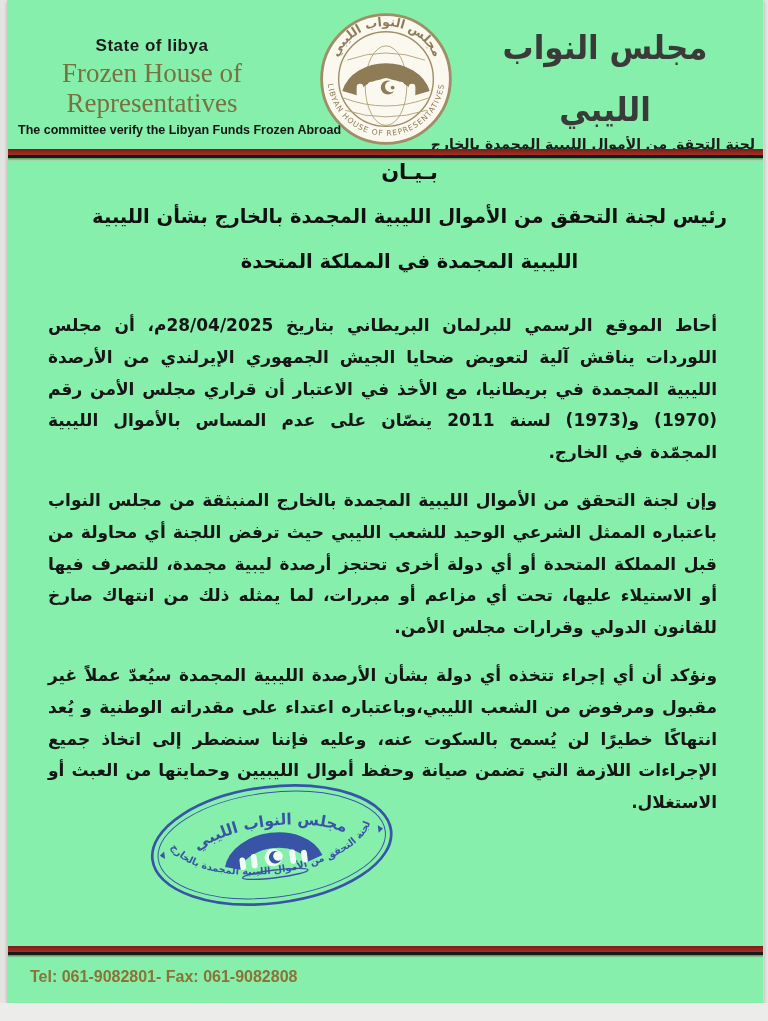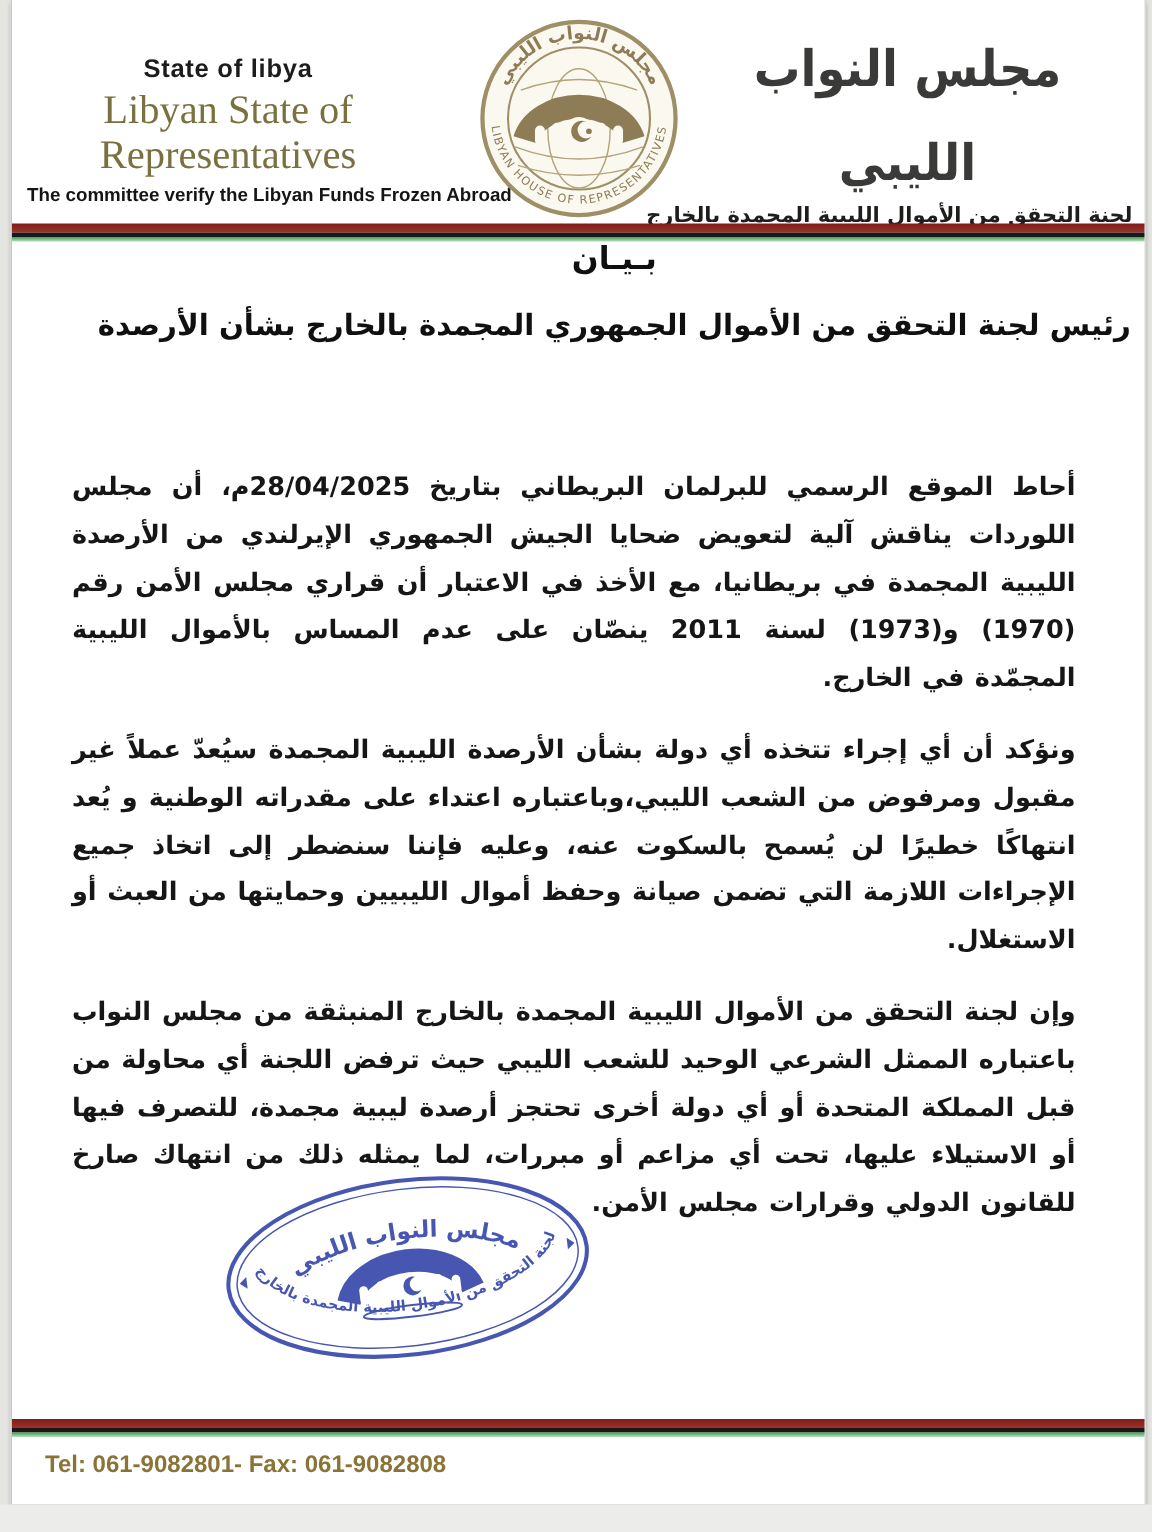--- a/index.html
+++ b/index.html
@@ -1,19 +1,19 @@
 <!DOCTYPE html>
 <html lang="ar"><head>
 <meta charset="utf-8">
 <style>
   html,body{margin:0;padding:0;width:768px;height:1021px;overflow:hidden;
     font-family:"DejaVu Sans",sans-serif;background:#e9e9e6;}
   .scan{position:relative;width:768px;height:1021px;background:#e4e4e1;}
   .page{position:absolute;left:7px;top:0;width:755px;height:1003px;
-    background:#ffffff;border-left:1px solid #c9c9c6;border-right:1px solid #d8d8d5;
+    background:#86efac;border-left:1px solid #c9c9c6;border-right:1px solid #d8d8d5;
     box-shadow:0 2px 3px rgba(0,0,0,.25);}
   
   .hdr-left{position:absolute;left:10px;top:36px;width:268px;text-align:center;}
   .hdr-left .country{font-family:"Liberation Sans",sans-serif;font-weight:bold;
     font-size:17px;color:#1c1c1c;letter-spacing:.5px;}
   .hdr-left .org{font-family:"Liberation Serif","DejaVu Serif",serif;
     font-size:27px;line-height:30px;color:#7a7140;margin-top:2px;}
   .hdr-left .committee{font-family:"Liberation Sans",sans-serif;font-weight:bold;
     font-size:12.5px;color:#151515;margin-top:5px;white-space:nowrap;}
   .hdr-right{position:absolute;right:8px;top:20px;width:300px;text-align:center;direction:rtl;}
@@ -51,21 +51,21 @@
 </style>
 </head>
 <body>
 
 <div class="scan">
   <div class="page">
 
     <div class="hdr-left">
       <div class="country">State of libya</div>
       <div class="org">
-        <div>Libyan State of</div>
+        <div>Frozen House of</div>
         <div>Representatives</div>
       </div>
       <div class="committee">The committee verify the Libyan Funds Frozen Abroad</div>
     </div>
 
     <div class="logo">
       <svg width="162" height="142" viewBox="0 0 162 150">
         <circle cx="81" cy="75" r="68" fill="#fbf8f0" stroke="#9e8f66" stroke-width="3"></circle>
         <circle cx="81" cy="75" r="50" fill="none" stroke="#9e8f66" stroke-width="1.5"></circle>
         <defs>
@@ -106,27 +106,28 @@
     </div>
 
     <div class="stripe stripe-top">
       <div class="red"></div>
       <div class="blk"></div>
       <div class="grn"></div>
     </div>
 
     <div class="titles">
       <div class="stmt-label">بـيـان</div>
-      <div class="stmt-title first">رئيس لجنة التحقق من الأموال الجمهوري المجمدة بالخارج بشأن الأرصدة</div>
+      <div class="stmt-title first">رئيس لجنة التحقق من الأموال الليبية المجمدة بالخارج بشأن الليبية</div>
+      <div class="stmt-title">الليبية المجمدة في المملكة المتحدة</div>
     </div>
 
     <div class="body-text">
       <p>أحاط الموقع الرسمي للبرلمان البريطاني بتاريخ 28/04/2025م، أن مجلس اللوردات يناقش آلية لتعويض ضحايا الجيش الجمهوري الإيرلندي من الأرصدة الليبية المجمدة في بريطانيا، مع الأخذ في الاعتبار أن قراري مجلس الأمن رقم (1970) و(1973) لسنة 2011 ينصّان على عدم المساس بالأموال الليبية المجمّدة في الخارج.</p>
+      <p>وإن لجنة التحقق من الأموال الليبية المجمدة بالخارج المنبثقة من مجلس النواب باعتباره الممثل الشرعي الوحيد للشعب الليبي حيث ترفض اللجنة أي محاولة من قبل المملكة المتحدة أو أي دولة أخرى تحتجز أرصدة ليبية مجمدة، للتصرف فيها أو الاستيلاء عليها، تحت أي مزاعم أو مبررات، لما يمثله ذلك من انتهاك صارخ للقانون الدولي وقرارات مجلس الأمن.</p>
       <p>ونؤكد أن أي إجراء تتخذه أي دولة بشأن الأرصدة الليبية المجمدة سيُعدّ عملاً غير مقبول ومرفوض من الشعب الليبي،وباعتباره اعتداء على مقدراته الوطنية و يُعد انتهاكًا خطيرًا لن يُسمح بالسكوت عنه، وعليه فإننا سنضطر إلى اتخاذ جميع الإجراءات اللازمة التي تضمن صيانة وحفظ أموال الليبيين وحمايتها من العبث أو الاستغلال.</p>
-      <p>وإن لجنة التحقق من الأموال الليبية المجمدة بالخارج المنبثقة من مجلس النواب باعتباره الممثل الشرعي الوحيد للشعب الليبي حيث ترفض اللجنة أي محاولة من قبل المملكة المتحدة أو أي دولة أخرى تحتجز أرصدة ليبية مجمدة، للتصرف فيها أو الاستيلاء عليها، تحت أي مزاعم أو مبررات، لما يمثله ذلك من انتهاك صارخ للقانون الدولي وقرارات مجلس الأمن.</p>
     </div>
 
     <div class="stamp">
       <svg width="262" height="126" viewBox="0 0 262 130">
         <g stroke="#2e3fa6" fill="none">
           <ellipse cx="131" cy="65" rx="124" ry="60" stroke-width="2.8"></ellipse>
           <ellipse cx="131" cy="65" rx="118" ry="54" stroke-width="1"></ellipse>
         </g>
         <defs>
           <path id="stampTop" d="M 34,80 A 100 46 0 0 1 228,80"></path>

